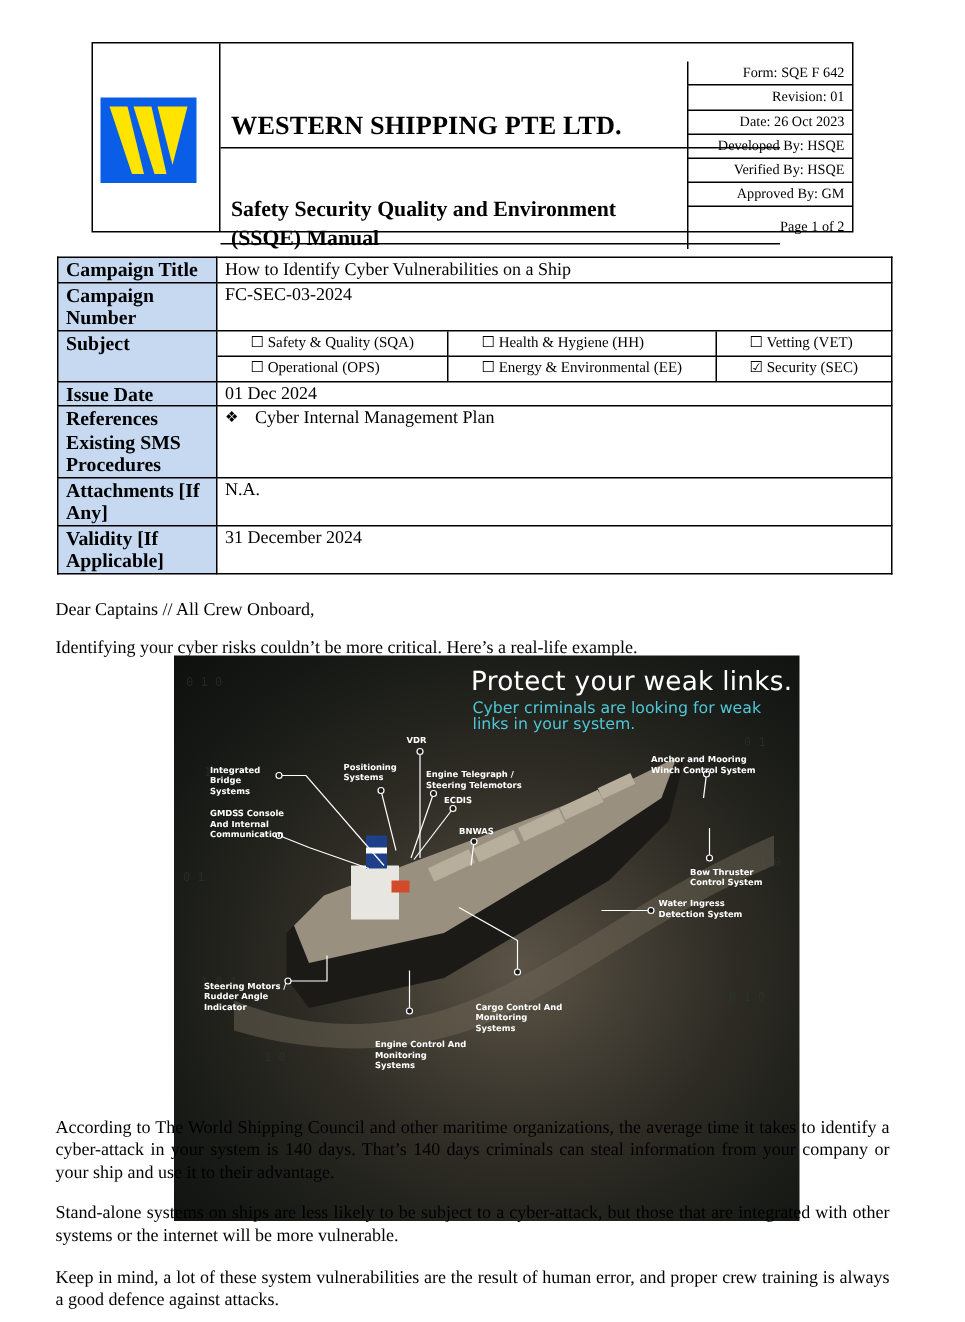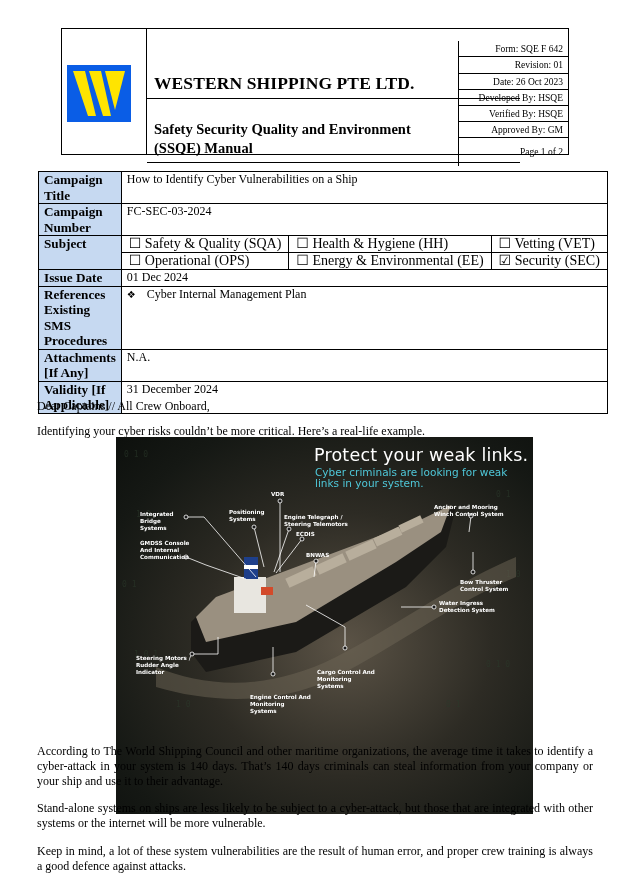--- a/index.html
+++ b/index.html
@@ -12,33 +12,33 @@
   .hdr .logo-cell { position:absolute; left:0; top:0; width:85px; height:125px;
          border-right:1px solid #000; box-sizing:border-box; }
   .logo { position:absolute; left:5px; top:36px; width:64px; height:57px; background:#0a5de6; }
   .hdr .mid { position:absolute; left:85px; top:0; width:373px; height:125px;margin-top:37px; }
   .hdr .mid .row1 { position:absolute; left:0; top:0; width:373px; height:33px;
          border-bottom:1px solid #000; box-sizing:border-box; }
   .hdr .mid .row2 { position:absolute; left:0; top:33px; width:373px; height:64px;
          border-bottom:1px solid #000; box-sizing:border-box; }
   .hdr .mid .row3 { position:absolute; left:0; top:97px; width:373px; height:28px; }
   .company { position:absolute; left:7px; top:7px; font-size:17.5px; font-weight:bold; letter-spacing:0.1px; }
-  .manual { position:absolute; left:7px; top:21px; font-size:14.5px; font-weight:bold; line-height:19px; width:300px; }
+  .manual { position:absolute; left:7px; top:32px; font-size:14.5px; font-weight:bold; line-height:19px; width:300px; }
   .campaign { position:absolute; left:7px; top:6px; font-size:13.5px; font-weight:bold; }
   .meta { position:absolute; left:396px; width:110px; text-align:right; font-size:9.5px;
          box-sizing:border-box; padding-right:5px; border-left:1px solid #000; border-bottom:1px solid #000;margin-top:12px; }
   .meta.last { border-bottom:none; }
 
   
   .ctable { position:absolute; left:38px; top:171px; width:557px; border-collapse:collapse; font-size:12px;border-radius:11px; }
   .ctable td { border:1px solid #000; padding:0 5px; vertical-align:top; line-height:15px; }
   .ctable td.lbl { background:#c6d9f1; font-weight:bold; font-size:13.2px; width:140px; padding-left:5px; line-height:15.5px; }
   .ctable td.sub { padding:0; }
   .subgrid { width:100%; border-collapse:collapse; }
-  .subgrid td { border:none; border-right:1px solid #000; font-size:14px; padding:1px 7px; line-height:14px; white-space:nowrap; }
+  .subgrid td { border:none; border-right:1px solid #000; font-size:10px; padding:1px 22px; line-height:14px; white-space:nowrap; }
   .subgrid tr:first-child td { border-bottom:1px solid #000; }
   .subgrid td:last-child { border-right:none; }
   .bullet-line { display:flex; align-items:center; }
   .bullet { width:20px; font-size:10px; display:inline-block; }
 
   .para { position:absolute; left:37px; width:556px; font-size:12px; line-height:15px; text-align:justify; }
 
   
   .pic { position:absolute; left:116px; top:437px; width:417px; height:377px; overflow:hidden;
          background:radial-gradient(ellipse at 55% 55%, #5b5346 0%, #2d2b24 45%, #151814 80%, #0d100d 100%); }

